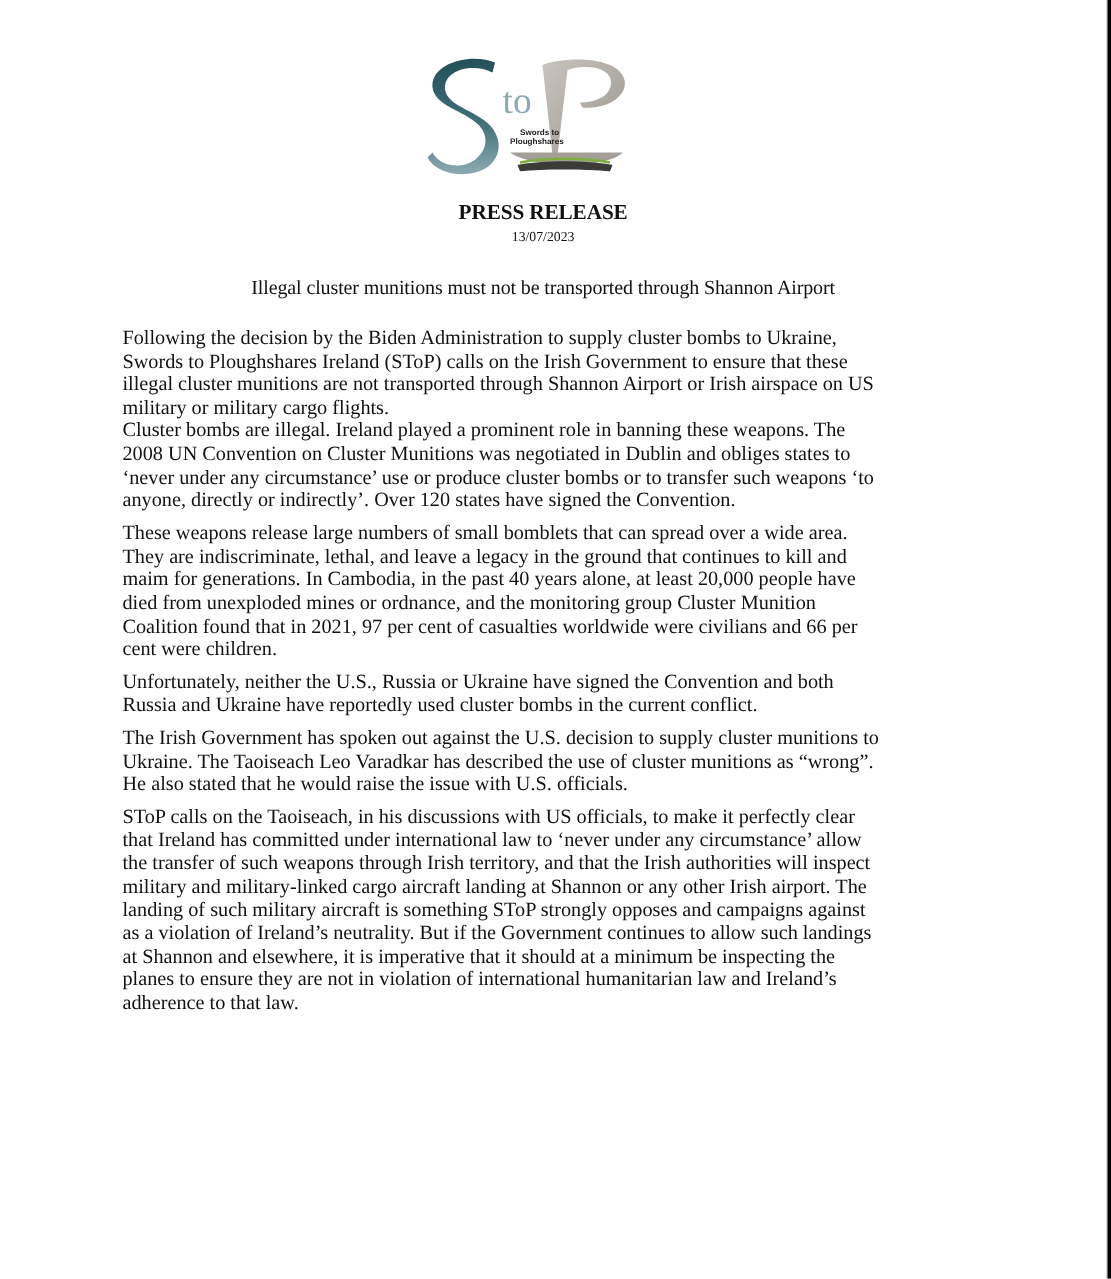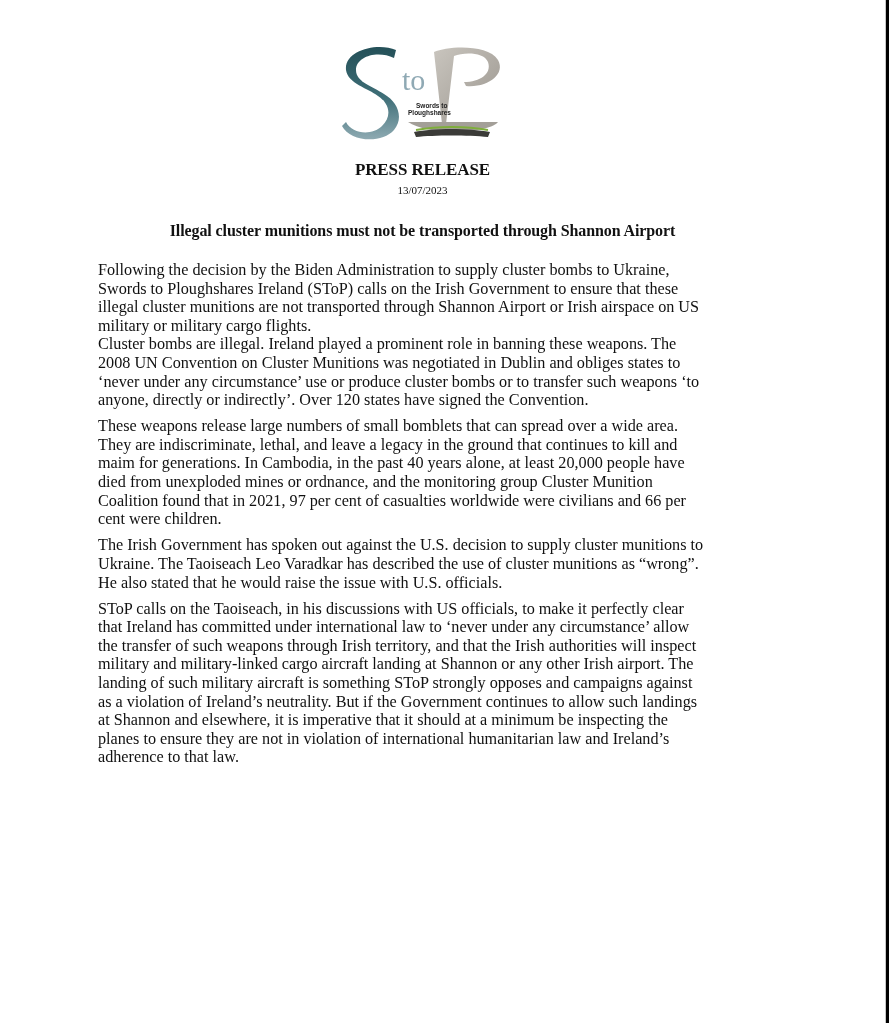--- a/index.html
+++ b/index.html
@@ -42,39 +42,39 @@
     }
     .logo {
       position: absolute;
       left: 338px;
       top: 44px;
       width: 172px;
       height: 100px;
     }
     .header-block {
       position: absolute;
-      left: 0;
+      left: 12px;
       width: 845px;
       text-align: center;
     }
     .press-label {
       top: 160px;
       font-weight: bold;
       font-size: 17px;
       line-height: 20px;
       letter-spacing: -0.1px;
     }
     .press-date {
       top: 180px;
       font-size: 11px;
       line-height: 20px;
     }
     .headline {
       top: 221px;
-      font-weight: bold;
+      font-weight: normal;
       font-size: 16px;
       line-height: 20px;
       letter-spacing: -0.1px;
     }
     .body-text {
       position: absolute;
       left: 98px;
       top: 261px;
       width: 660px;
       font-size: 16.2px;
@@ -137,20 +137,22 @@
     <p>Cluster bombs are illegal. Ireland played a prominent role in banning these weapons. The
 2008 UN Convention on Cluster Munitions was negotiated in Dublin and obliges states to
 ‘never under any circumstance’ use or produce cluster bombs or to transfer such weapons ‘to
 anyone, directly or indirectly’. Over 120 states have signed the Convention.</p>
     <p>These weapons release large numbers of small bomblets that can spread over a wide area.
 They are indiscriminate, lethal, and leave a legacy in the ground that continues to kill and
 maim for generations. In Cambodia, in the past 40 years alone, at least 20,000 people have
 died from unexploded mines or ordnance, and the monitoring group Cluster Munition
 Coalition found that in 2021, 97 per cent of casualties worldwide were civilians and 66 per
 cent were children.</p>
+    <p>Unfortunately, neither the U.S., Russia or Ukraine have signed the Convention and both
+Russia and Ukraine have reportedly used cluster bombs in the current conflict.</p>
     <p>The Irish Government has spoken out against the U.S. decision to supply cluster munitions to
 Ukraine.  The Taoiseach Leo Varadkar has described the use of cluster munitions as “wrong”.
 He also stated that he would raise the issue with U.S. officials.</p>
     <p>SToP calls on the Taoiseach, in his discussions with US officials, to make it perfectly clear
 that Ireland has committed under international law to ‘never under any circumstance’ allow
 the transfer of such weapons through Irish territory, and that the Irish authorities will inspect
 military and military-linked cargo aircraft landing at Shannon or any other Irish airport. The
 landing of such military aircraft is something SToP strongly opposes and campaigns against
 as a violation of Ireland’s neutrality. But if the Government continues to allow such landings
 at Shannon and elsewhere, it is imperative that it should at a minimum be inspecting the

